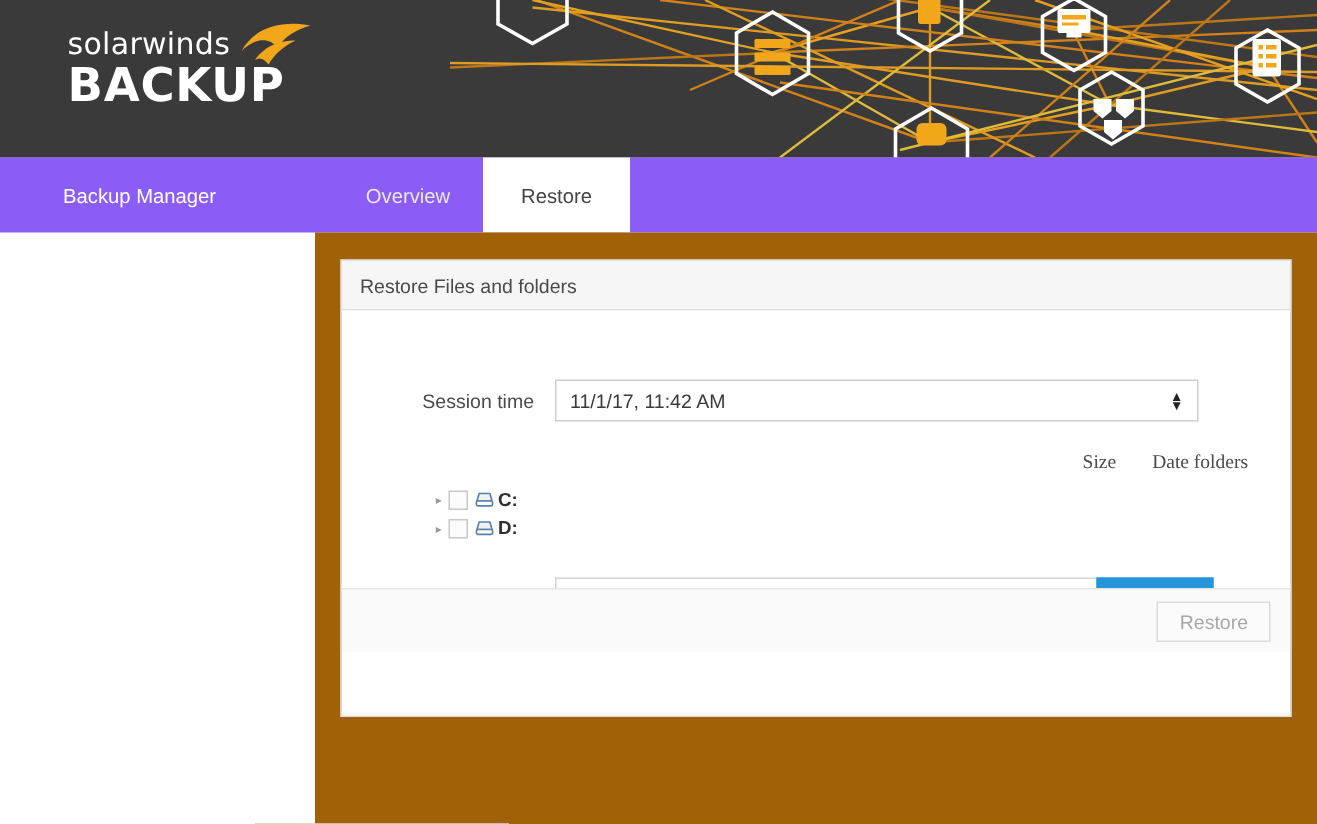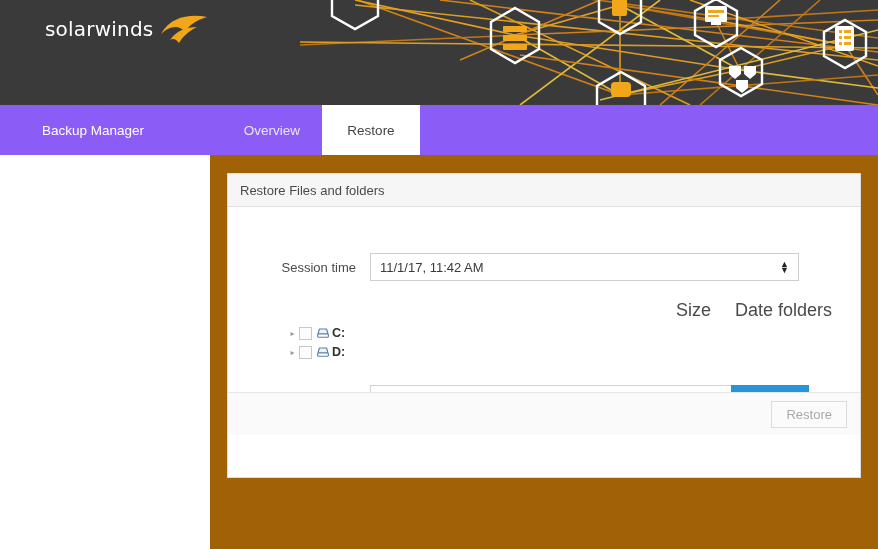--- a/index.html
+++ b/index.html
@@ -106,21 +106,21 @@
     font-size: 13px; color: #3a3a3a; cursor: pointer;
   }
   .spinner {
     position: absolute; right: 9px; top: 50%; transform: translateY(-50%);
     display: flex; flex-direction: column; align-items: center; line-height: 6px;
   }
   .spinner span { font-size: 9px; color: #222; display: block; }
 
   .cols {
     position: absolute; right: 28px; top: 93px;
-    display: flex; gap: 24px; font-size: 18px; color: #4a4a4a;
+    display: flex; gap: 24px; font-size: 13px; color: #4a4a4a; font-family: Liberation Serif, serif;
   }
 
   .tree { position: absolute; left: 58px; top: 118px; }
   .tree-row {
     display: flex; align-items: center; height: 16px; margin-bottom: 3px;
     font-size: 12.5px; color: #333333; cursor: pointer;
   }
   .expander {
     width: 13px; display: flex; align-items: center; justify-content: center;
     font-size: 8px; color: #9a9a9a; cursor: pointer;
@@ -225,20 +225,21 @@
         <rect x="844" y="42" width="7" height="3"></rect>
       </g>
     </svg>
 
     <div class="logo-block">
       <svg class="logo-swoosh" width="52" height="30" viewBox="0 0 52 30">
         <path d="M4 20 C14 2, 34 0, 50 3 C40 6, 33 10, 28 18 C22 10, 12 12, 4 20 Z" fill="#f2a71b"></path>
         <path d="M13 26 C20 16, 30 13, 40 13 C32 17, 26 22, 22 29 C19 25, 16 24, 13 26 Z" fill="#f2a71b"></path>
       </svg>
       <div class="logo-word">solarwinds</div>
+      <div class="logo-backup">BACKUP</div>
     </div>
   </div>
 
   <div class="tabbar">
     <div class="tab app-title">Backup Manager</div>
     <div class="tab t-overview">Overview</div>
     <div class="tab t-restore">Restore</div>
   </div>
 
 

